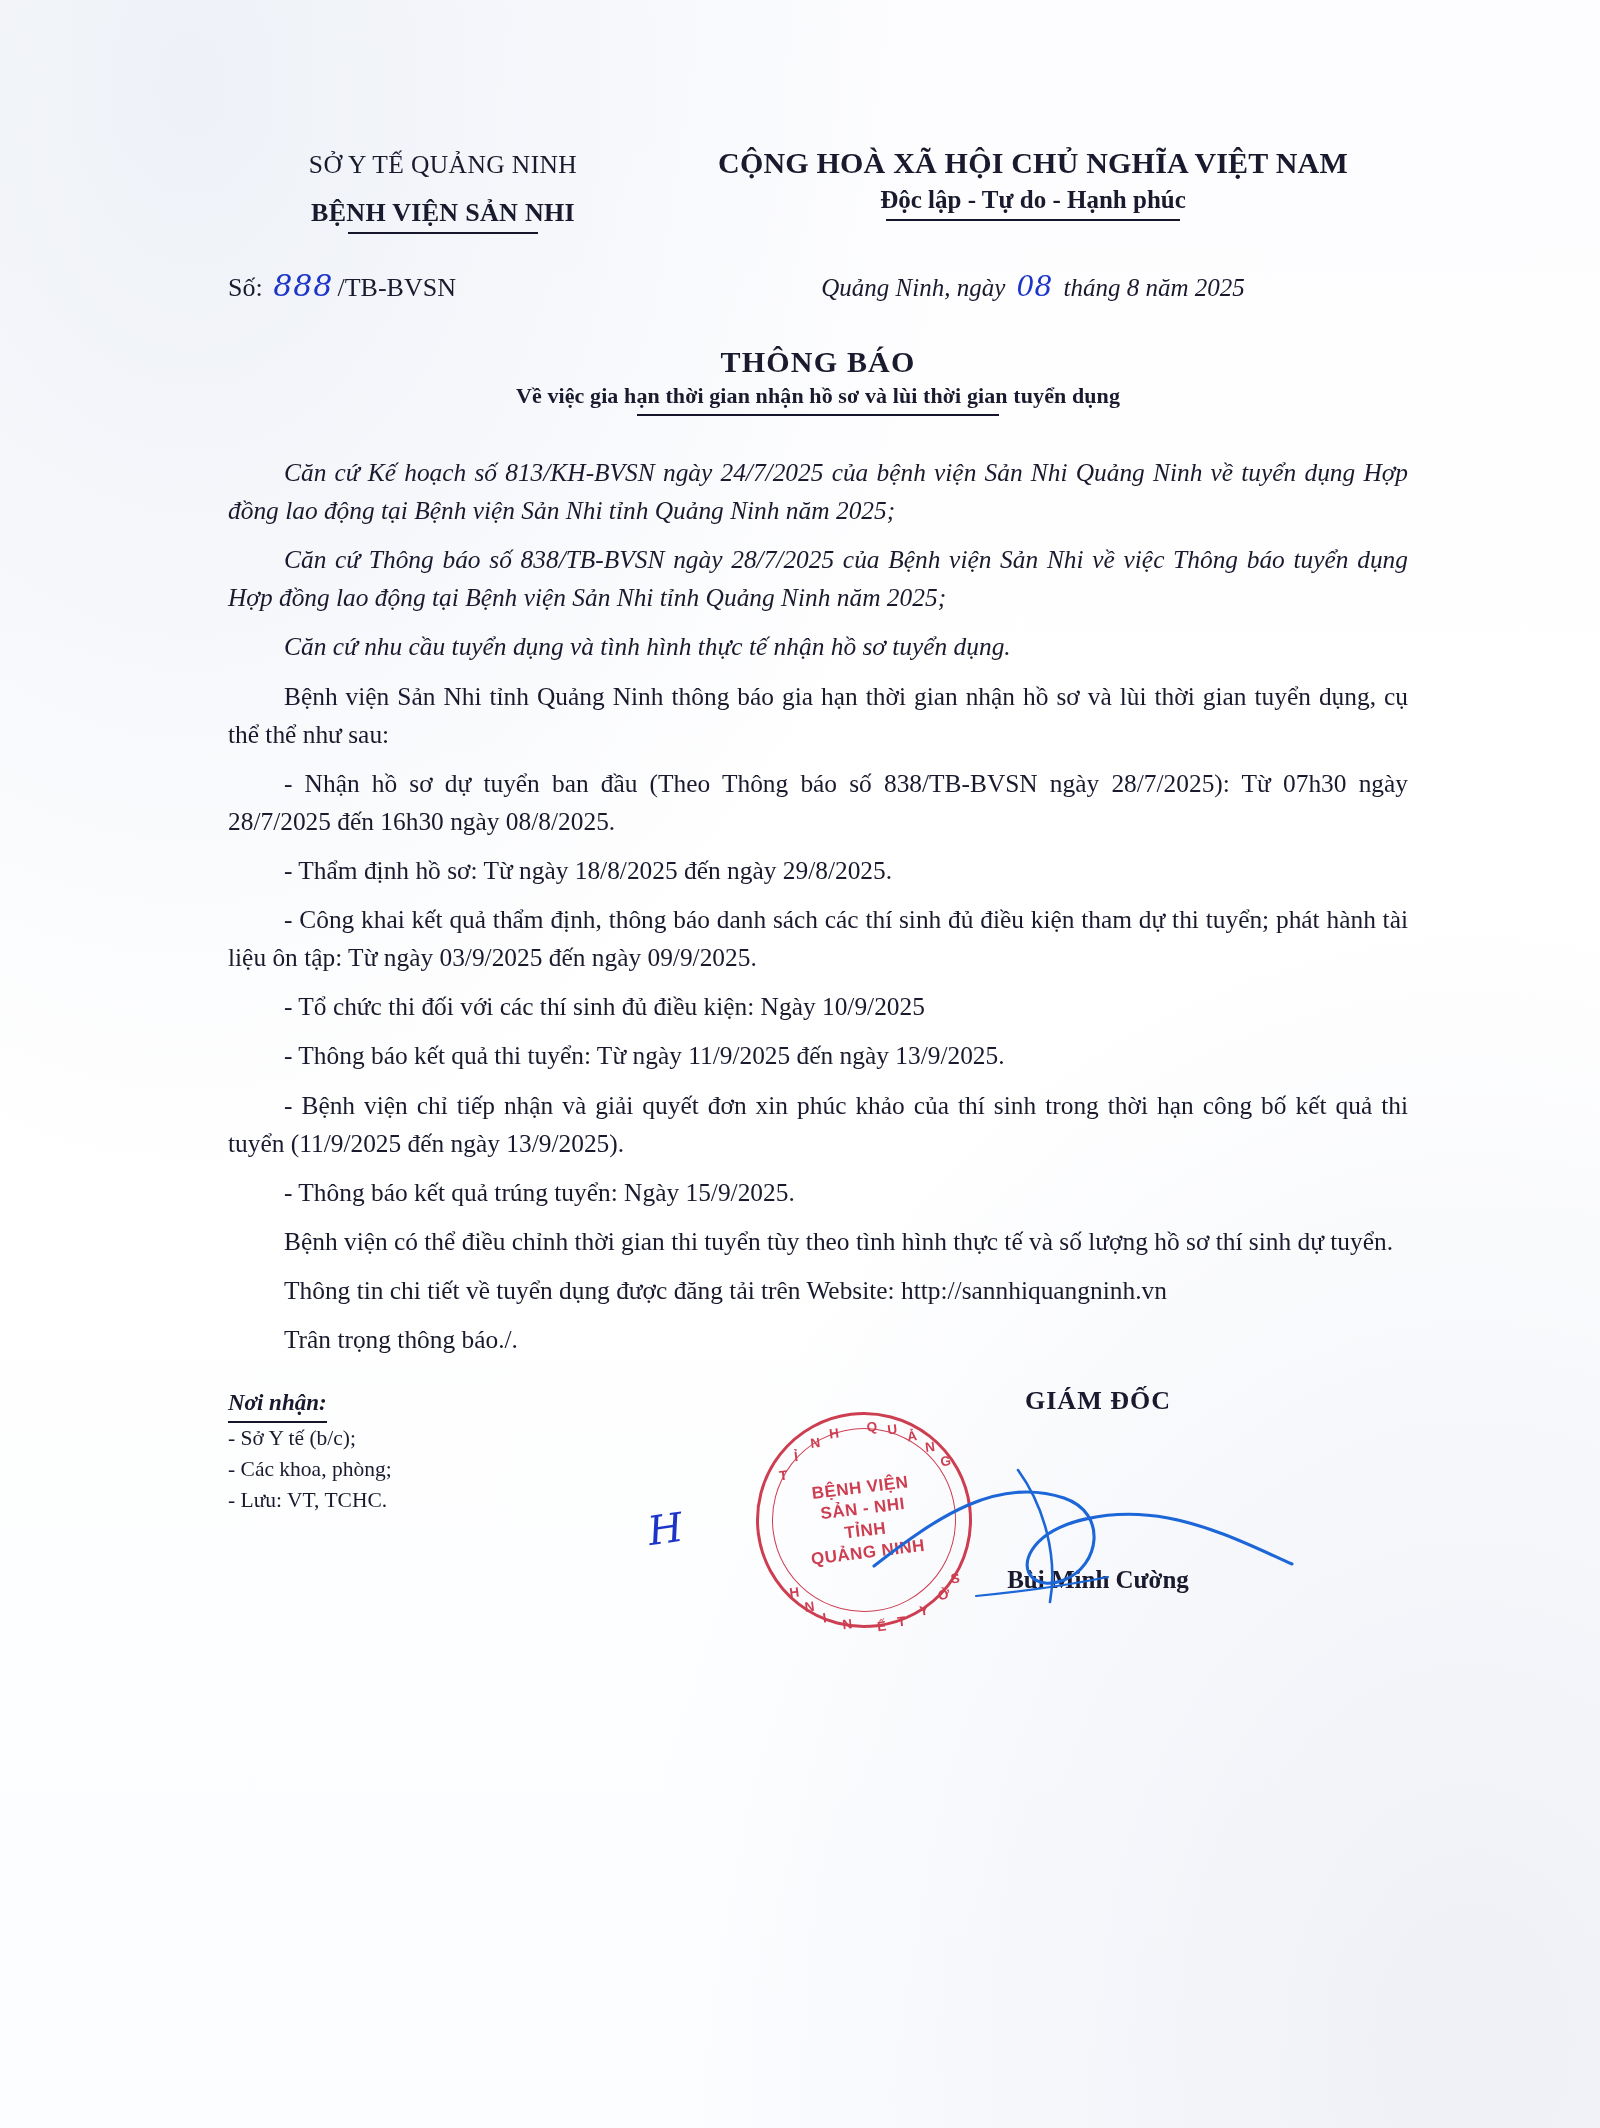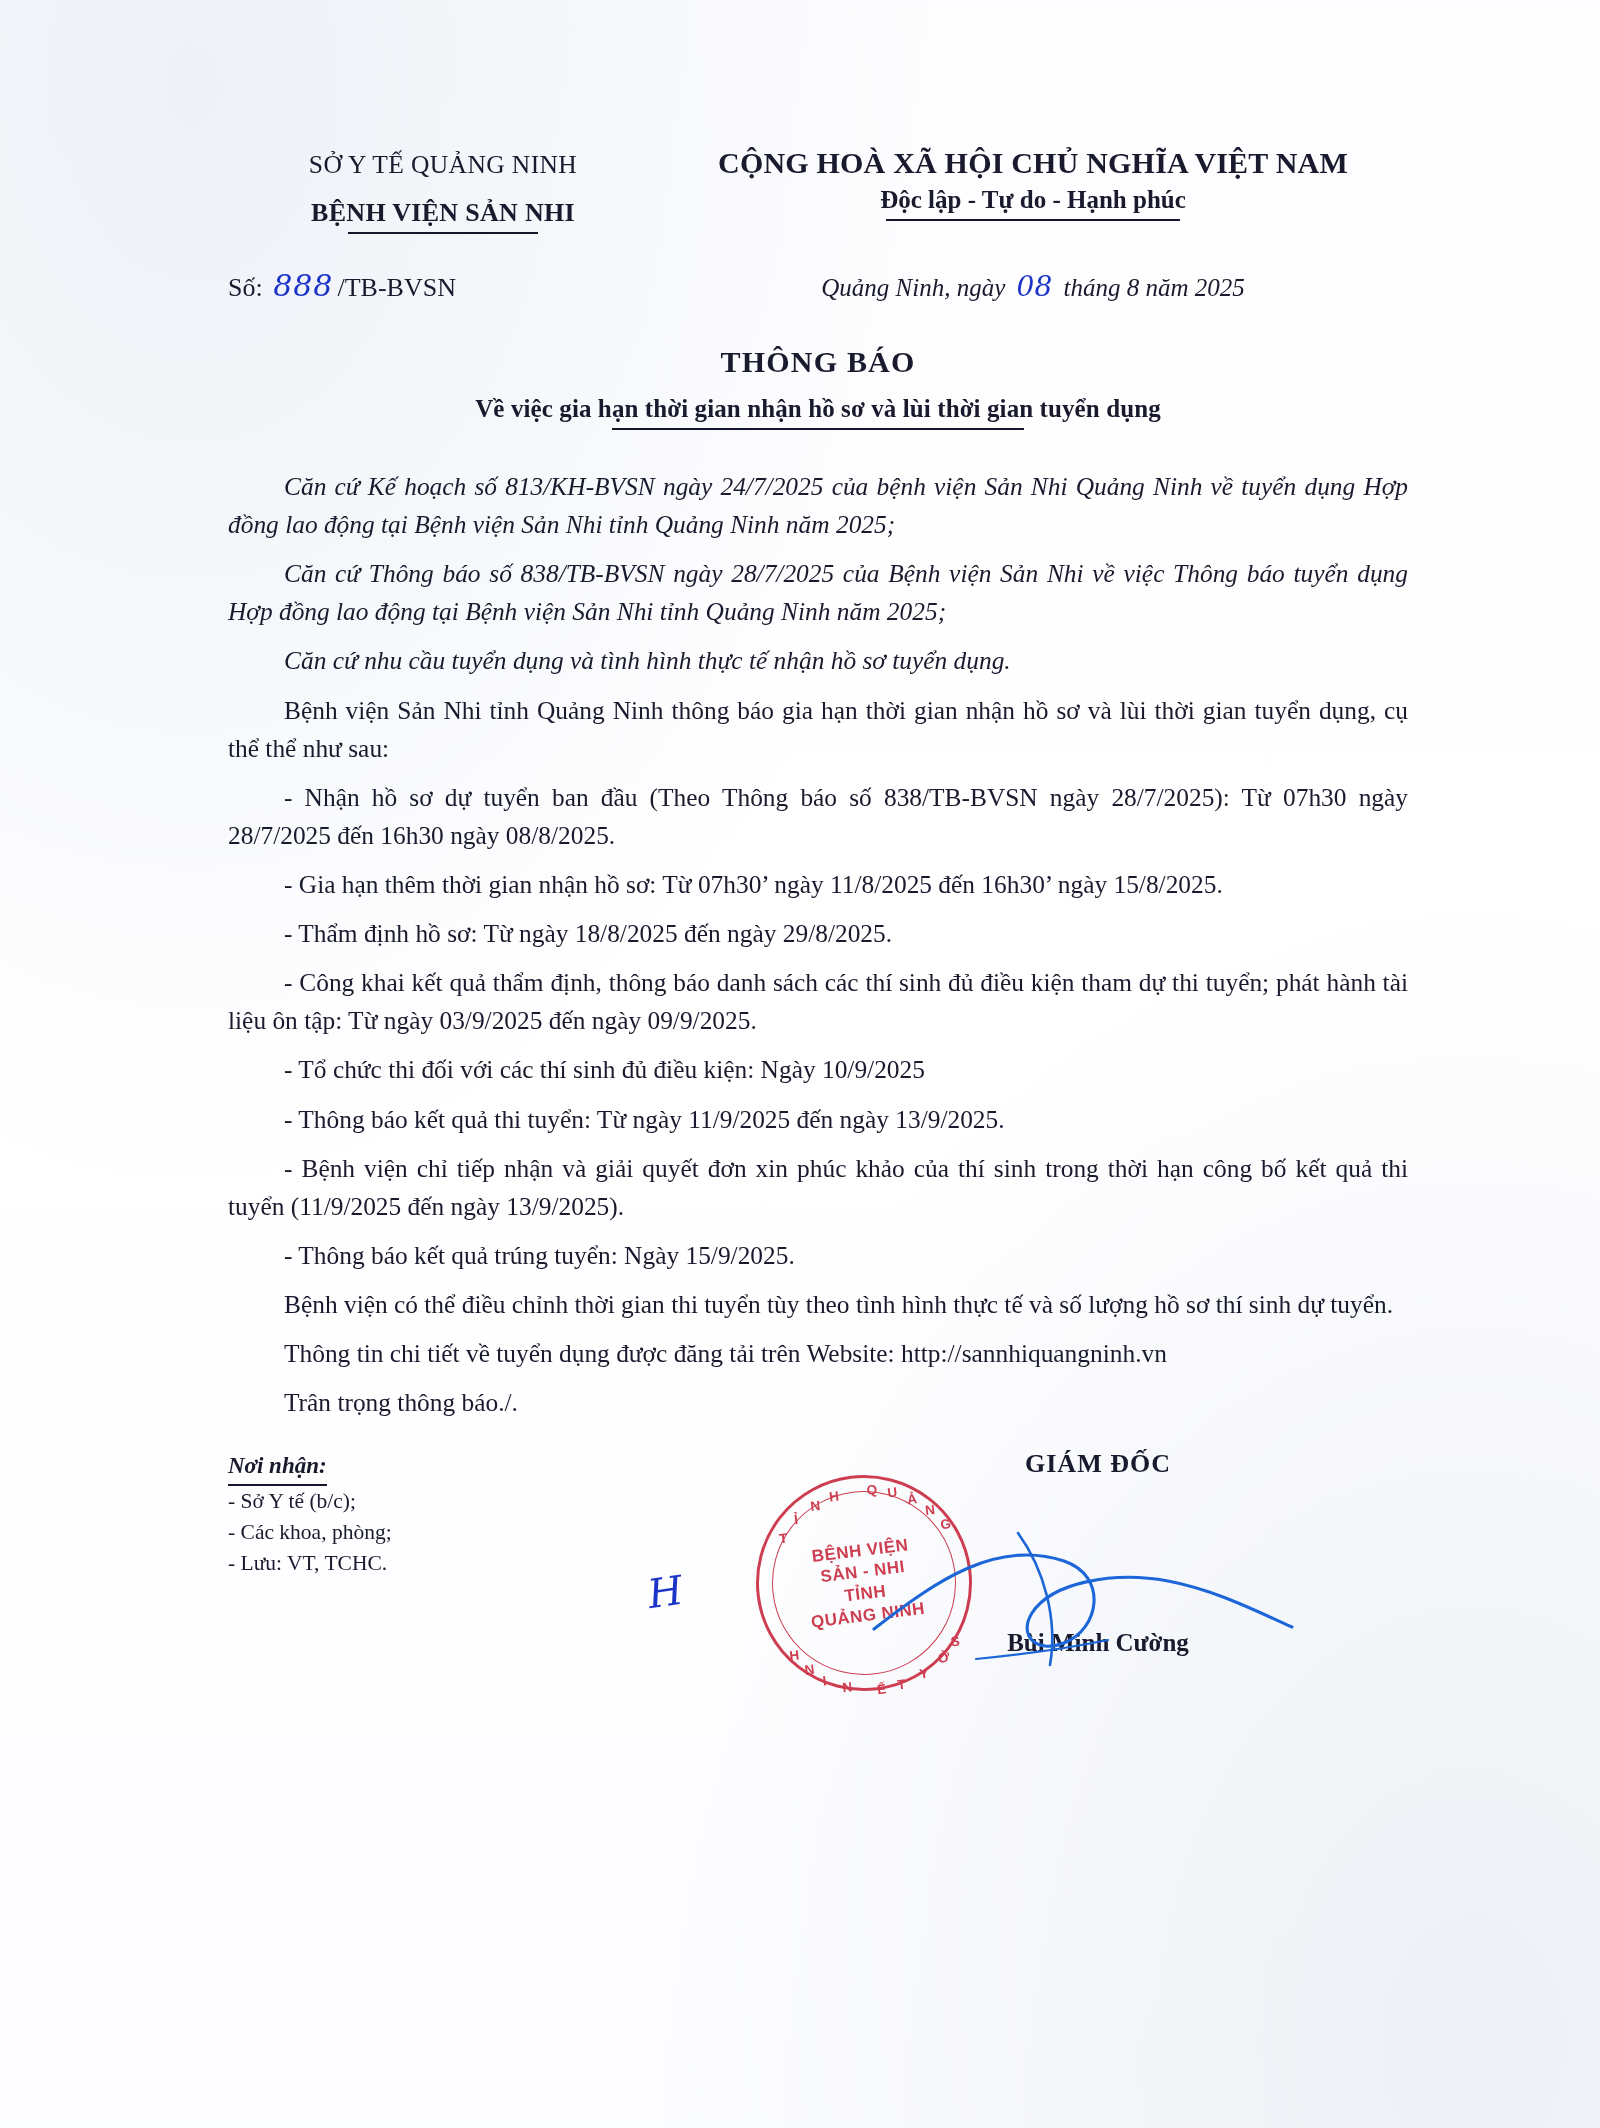--- a/index.html
+++ b/index.html
@@ -125,23 +125,23 @@
   .title-block {
     text-align: center;
     margin-top: 42px;
   }
   .doc-title {
     font-size: 30px;
     font-weight: bold;
     letter-spacing: 1.2px;
   }
   .doc-sub {
-    font-size: 25px;
-    font-weight: bold;
-    margin-top: 16px;
+    font-size: 22px;
+    font-weight: bold;
+    margin-top: 4px;
     display: inline-block;
     position: relative;
     letter-spacing: .1px;
   }
   .doc-sub::after {
     content: "";
     position: absolute;
     left: 20%;
     right: 20%;
     bottom: -7px;
@@ -315,21 +315,20 @@
       <div class="doc-title">THÔNG BÁO</div>
       <div class="doc-sub">Về việc gia hạn thời gian nhận hồ sơ và lùi thời gian tuyển dụng</div>
     </div>
 
     <div class="body-block">
       <p class="para italic">Căn cứ Kế hoạch số 813/KH-BVSN ngày 24/7/2025 của bệnh viện Sản Nhi Quảng Ninh về tuyển dụng Hợp đồng lao động tại Bệnh viện Sản Nhi tỉnh Quảng Ninh năm 2025;</p>
       <p class="para italic">Căn cứ Thông báo số 838/TB-BVSN ngày 28/7/2025 của Bệnh viện Sản Nhi về việc Thông báo tuyển dụng Hợp đồng lao động tại Bệnh viện Sản Nhi tỉnh Quảng Ninh năm 2025;</p>
       <p class="para italic">Căn cứ nhu cầu tuyển dụng và tình hình thực tế nhận hồ sơ tuyển dụng.</p>
       <p class="para">Bệnh viện Sản Nhi tỉnh Quảng Ninh thông báo gia hạn thời gian nhận hồ sơ và lùi thời gian tuyển dụng, cụ thể thể như sau:</p>
       <p class="para">- Nhận hồ sơ dự tuyển ban đầu (Theo Thông báo số 838/TB-BVSN ngày 28/7/2025): Từ 07h30 ngày 28/7/2025 đến 16h30 ngày 08/8/2025.</p>
-      <p class="para">- Gia hạn thêm thời gian nhận hồ sơ: Từ 07h30’ ngày 11/8/2025 đến 16h30’ ngày 15/8/2025.</p>
       <p class="para">- Thẩm định hồ sơ: Từ ngày 18/8/2025 đến ngày 29/8/2025.</p>
       <p class="para">- Công khai kết quả thẩm định, thông báo danh sách các thí sinh đủ điều kiện tham dự thi tuyển; phát hành tài liệu ôn tập: Từ ngày 03/9/2025 đến ngày 09/9/2025.</p>
       <p class="para">- Tổ chức thi đối với các thí sinh đủ điều kiện: Ngày 10/9/2025</p>
       <p class="para">- Thông báo kết quả thi tuyển: Từ ngày 11/9/2025 đến ngày 13/9/2025.</p>
       <p class="para">- Bệnh viện chỉ tiếp nhận và giải quyết đơn xin phúc khảo của thí sinh trong thời hạn công bố kết quả thi tuyển (11/9/2025  đến ngày 13/9/2025).</p>
       <p class="para">- Thông báo kết quả trúng tuyển: Ngày 15/9/2025.</p>
       <p class="para">Bệnh viện có thể điều chỉnh thời gian thi tuyển tùy theo tình hình thực tế và số lượng hồ sơ thí sinh dự tuyển.</p>
       <p class="para">Thông tin chi tiết về tuyển dụng được đăng tải trên  Website: http://sannhiquangninh.vn</p>
       <p class="para">Trân trọng thông báo./.</p>
     </div>

